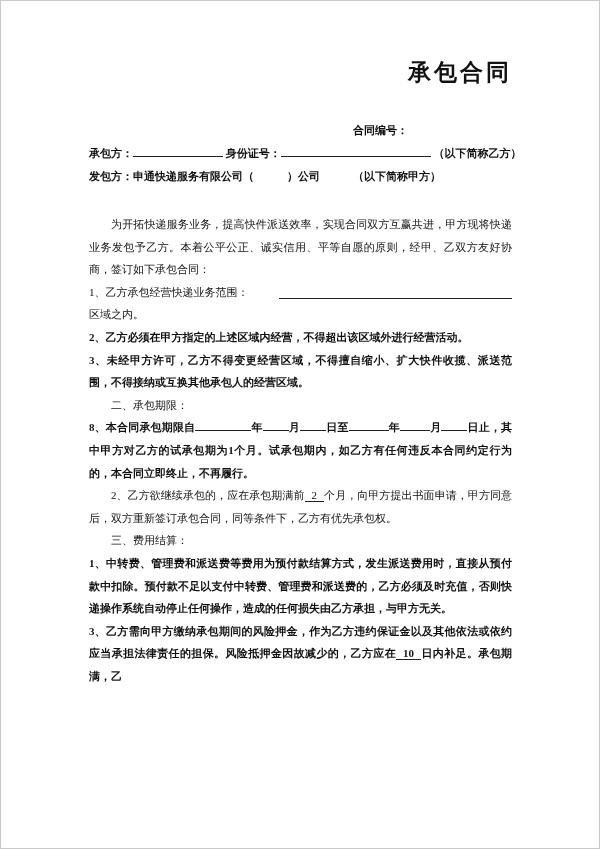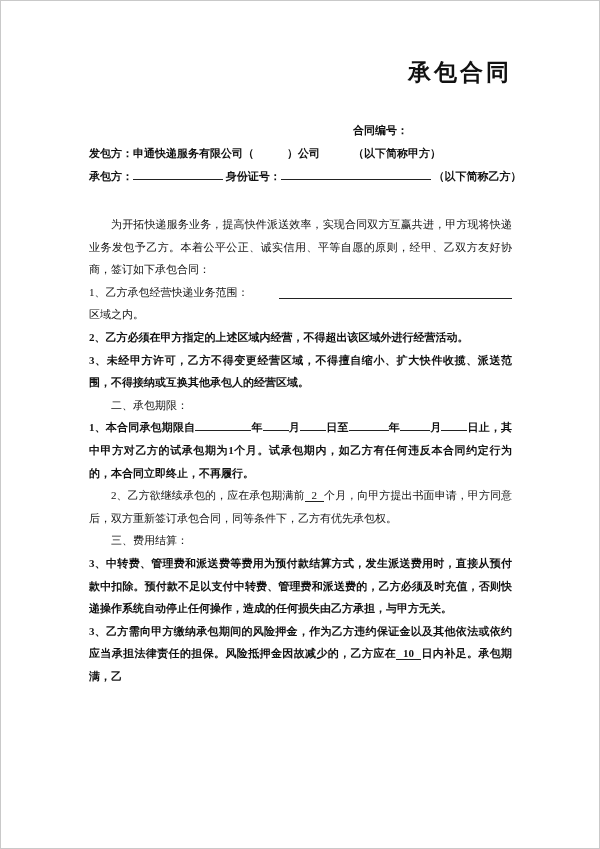--- a/index.html
+++ b/index.html
@@ -69,52 +69,52 @@
 
 <div class="page">
 
   <h1 class="title">承包合同</h1>
 
   <div class="hline">
     <span class="rightcol">合同编号：</span>
   </div>
 
   <div class="hline">
-    <span>发包方：</span><span>申通快递服务有限公司（　　　）公司</span>
-    <span class="rightcol">（以下简称甲方）</span>
+    <span>承包方：</span><span class="u w90"></span>
+    <span>身份证号：</span><span class="u w150"></span>
+    <span>（以下简称乙方）</span>
   </div>
 
   <div class="hline">
-    <span>承包方：</span><span class="u w90"></span>
-    <span>身份证号：</span><span class="u w150"></span>
-    <span>（以下简称乙方）</span>
+    <span>发包方：</span><span>申通快递服务有限公司（　　　）公司</span>
+    <span class="rightcol">（以下简称甲方）</span>
   </div>
 
   <div class="body">
 
     <p class="indent">为开拓快递服务业务，提高快件派送效率，实现合同双方互赢共进，甲方现将快递业务发包予乙方。本着公平公正、诚实信用、平等自愿的原则，经甲、乙双方友好协商，签订如下承包合同：</p>
 
 
     <p class="flexline">
       <span class="pre">1、乙方承包经营快递业务范围：</span>
       <span class="fill"></span>
     </p>
     <p>区域之内。</p>
 
     <p class="b">2、乙方必须在甲方指定的上述区域内经营，不得超出该区域外进行经营活动。</p>
 
     <p class="b">3、未经甲方许可，乙方不得变更经营区域，不得擅自缩小、扩大快件收揽、派送范围，不得接纳或互换其他承包人的经营区域。</p>
 
     <p class="indent">二、承包期限：</p>
 
-    <p class="b"><span>1、本合同承包期限自</span><span class="u w56"></span><span>年</span><span class="u w26"></span><span>月</span><span class="u w26"></span><span>日至</span><span class="u w40"></span><span>年</span><span class="u w30"></span><span>月</span><span class="u w26"></span><span>日止，其中甲方对乙方的试承包期为1个月。试承包期内，如乙方有任何违反本合同约定行为的，本合同立即终止，不再履行。</span></p>
+    <p class="b"><span>8、本合同承包期限自</span><span class="u w56"></span><span>年</span><span class="u w26"></span><span>月</span><span class="u w26"></span><span>日至</span><span class="u w40"></span><span>年</span><span class="u w30"></span><span>月</span><span class="u w26"></span><span>日止，其中甲方对乙方的试承包期为1个月。试承包期内，如乙方有任何违反本合同约定行为的，本合同立即终止，不再履行。</span></p>
 
     <p class="indent"><span>2、乙方欲继续承包的，应在承包期满前</span><span class="uv">2</span><span>个月，向甲方提出书面申请，甲方同意后，双方重新签订承包合同，同等条件下，乙方有优先承包权。</span></p>
 
     <p class="indent">三、费用结算：</p>
 
 
-    <p class="b">3、中转费、管理费和派送费等费用为预付款结算方式，发生派送费用时，直接从预付款中扣除。预付款不足以支付中转费、管理费和派送费的，乙方必须及时充值，否则快递操作系统自动停止任何操作，造成的任何损失由乙方承担，与甲方无关。</p>
+    <p class="b">1、中转费、管理费和派送费等费用为预付款结算方式，发生派送费用时，直接从预付款中扣除。预付款不足以支付中转费、管理费和派送费的，乙方必须及时充值，否则快递操作系统自动停止任何操作，造成的任何损失由乙方承担，与甲方无关。</p>
 
     <p class="b"><span>3、乙方需向甲方缴纳承包期间的风险押金，作为乙方违约保证金以及其他依法或依约应当承担法律责任的担保。风险抵押金因故减少的，乙方应在</span><span class="uv">10</span><span>日内补足。承包期满，乙</span></p>
 
   </div>
 </div>
 
 </body></html>

